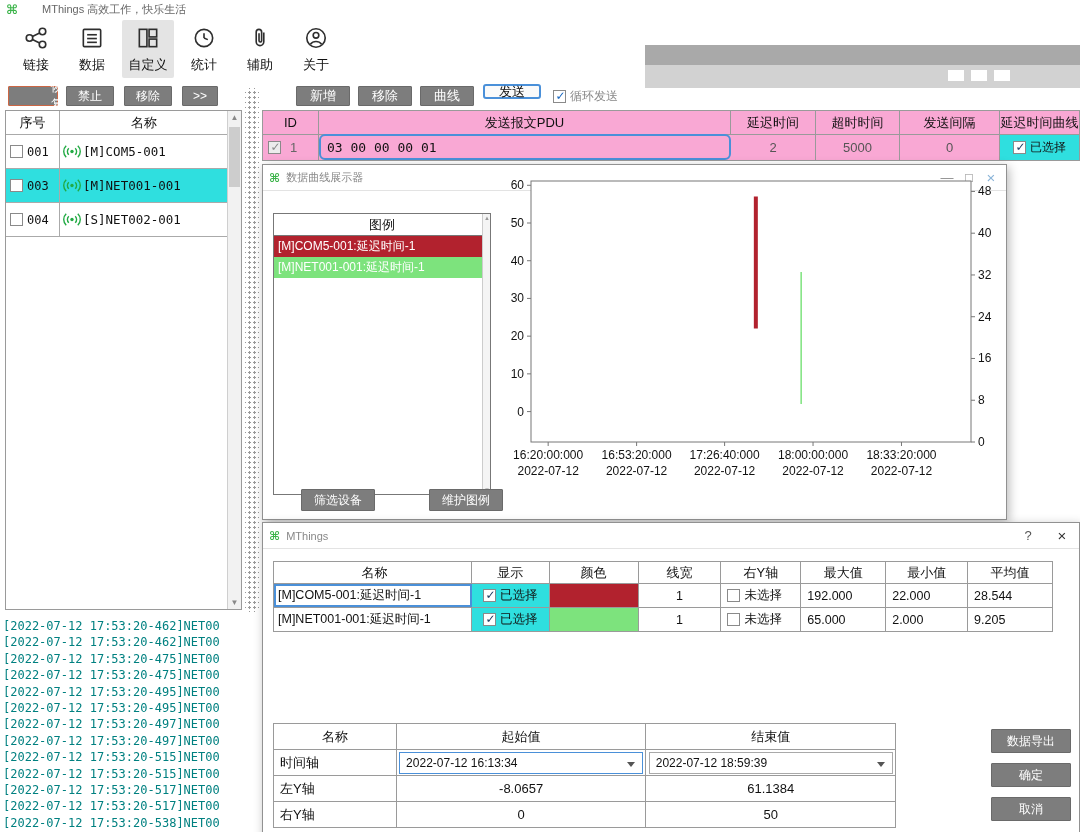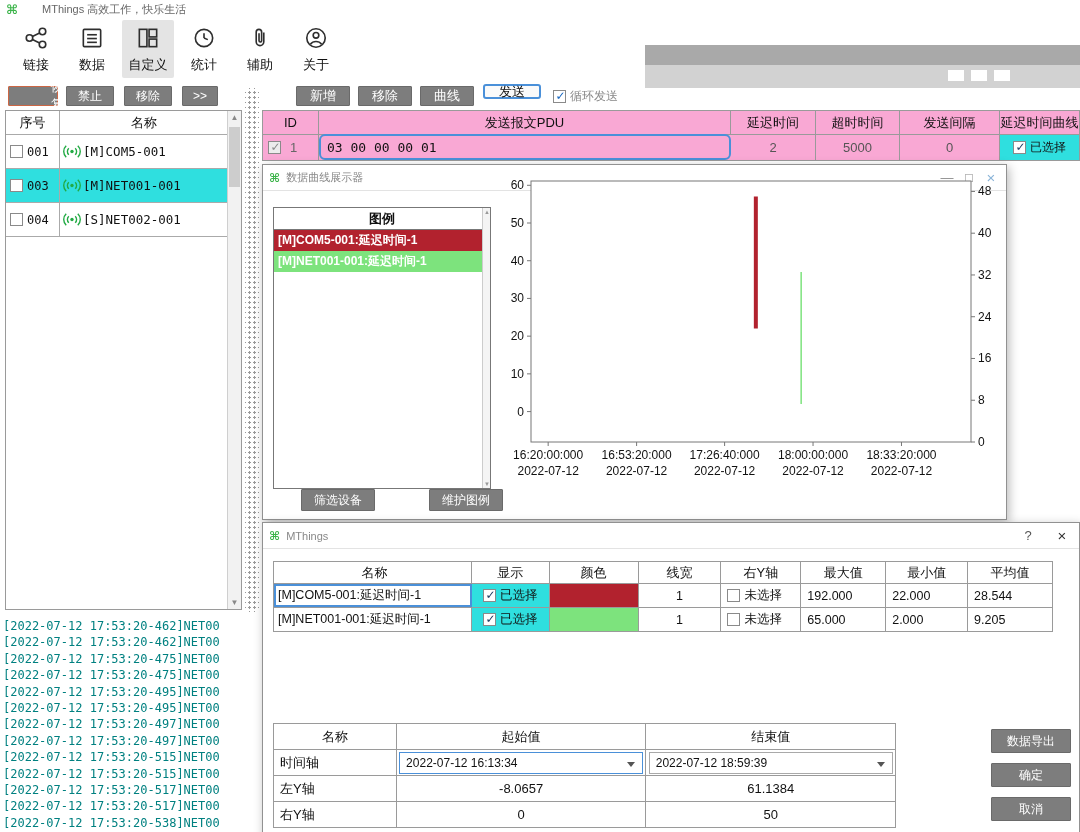--- a/index.html
+++ b/index.html
@@ -81,21 +81,21 @@
 
   
   .win { background:#fff; border:1px solid #919191; box-shadow:2px 3px 10px rgba(0,0,0,.28); }
   .win-title { height:26px; display:flex; align-items:center; border-bottom:1px solid #e3e3e3; position:relative; }
   .win-title .t { font-size:11px; color:#888; margin-left:6px; }
   .win-ctl { position:absolute; top:0; width:22px; height:25px; display:flex; align-items:center; justify-content:center; font-size:13px; color:#8a8a8a; }
   .win-ctl.close { color:#8ab4d8; font-size:15px; }
 
   
   .curve-win { left:262px; top:164px; width:745px; height:356px; }
-  .legend { position:absolute; left:10px; top:42px; width:218px; height:282px; border:1px solid #777;font-weight:bold; }
+  .legend { position:absolute; left:10px; top:48px; width:218px; height:282px; border:1px solid #777; }
   .lg-head { height:22px; border-bottom:1px solid #777; display:flex; align-items:center; justify-content:center; font-size:13px; }
   .lg-item { height:21px; display:flex; align-items:center; padding-left:4px; color:#fff; font-size:12px; margin-right:8px; white-space:nowrap; overflow:hidden; }
   .lg-scroll { position:absolute; right:0; top:0; bottom:0; width:8px; background:#f4f4f4; border-left:1px solid #ccc; font-size:6px; color:#999; }
   .lg-scroll .up{ position:absolute; top:1px; left:1px; } .lg-scroll .dn{ position:absolute; bottom:1px; left:1px; }
   .curve-btns { position:absolute; top:324px; height:22px; }
   .chart-box { position:absolute; left:232px; top:6px; width:506px; height:316px; }
 
   
   .dlg { left:262px; top:522px; width:818px; height:318px; }
   .series-table { position:absolute; left:10px; top:38px; width:780px; border-top:1px solid #9a9a9a; border-left:1px solid #9a9a9a; }

